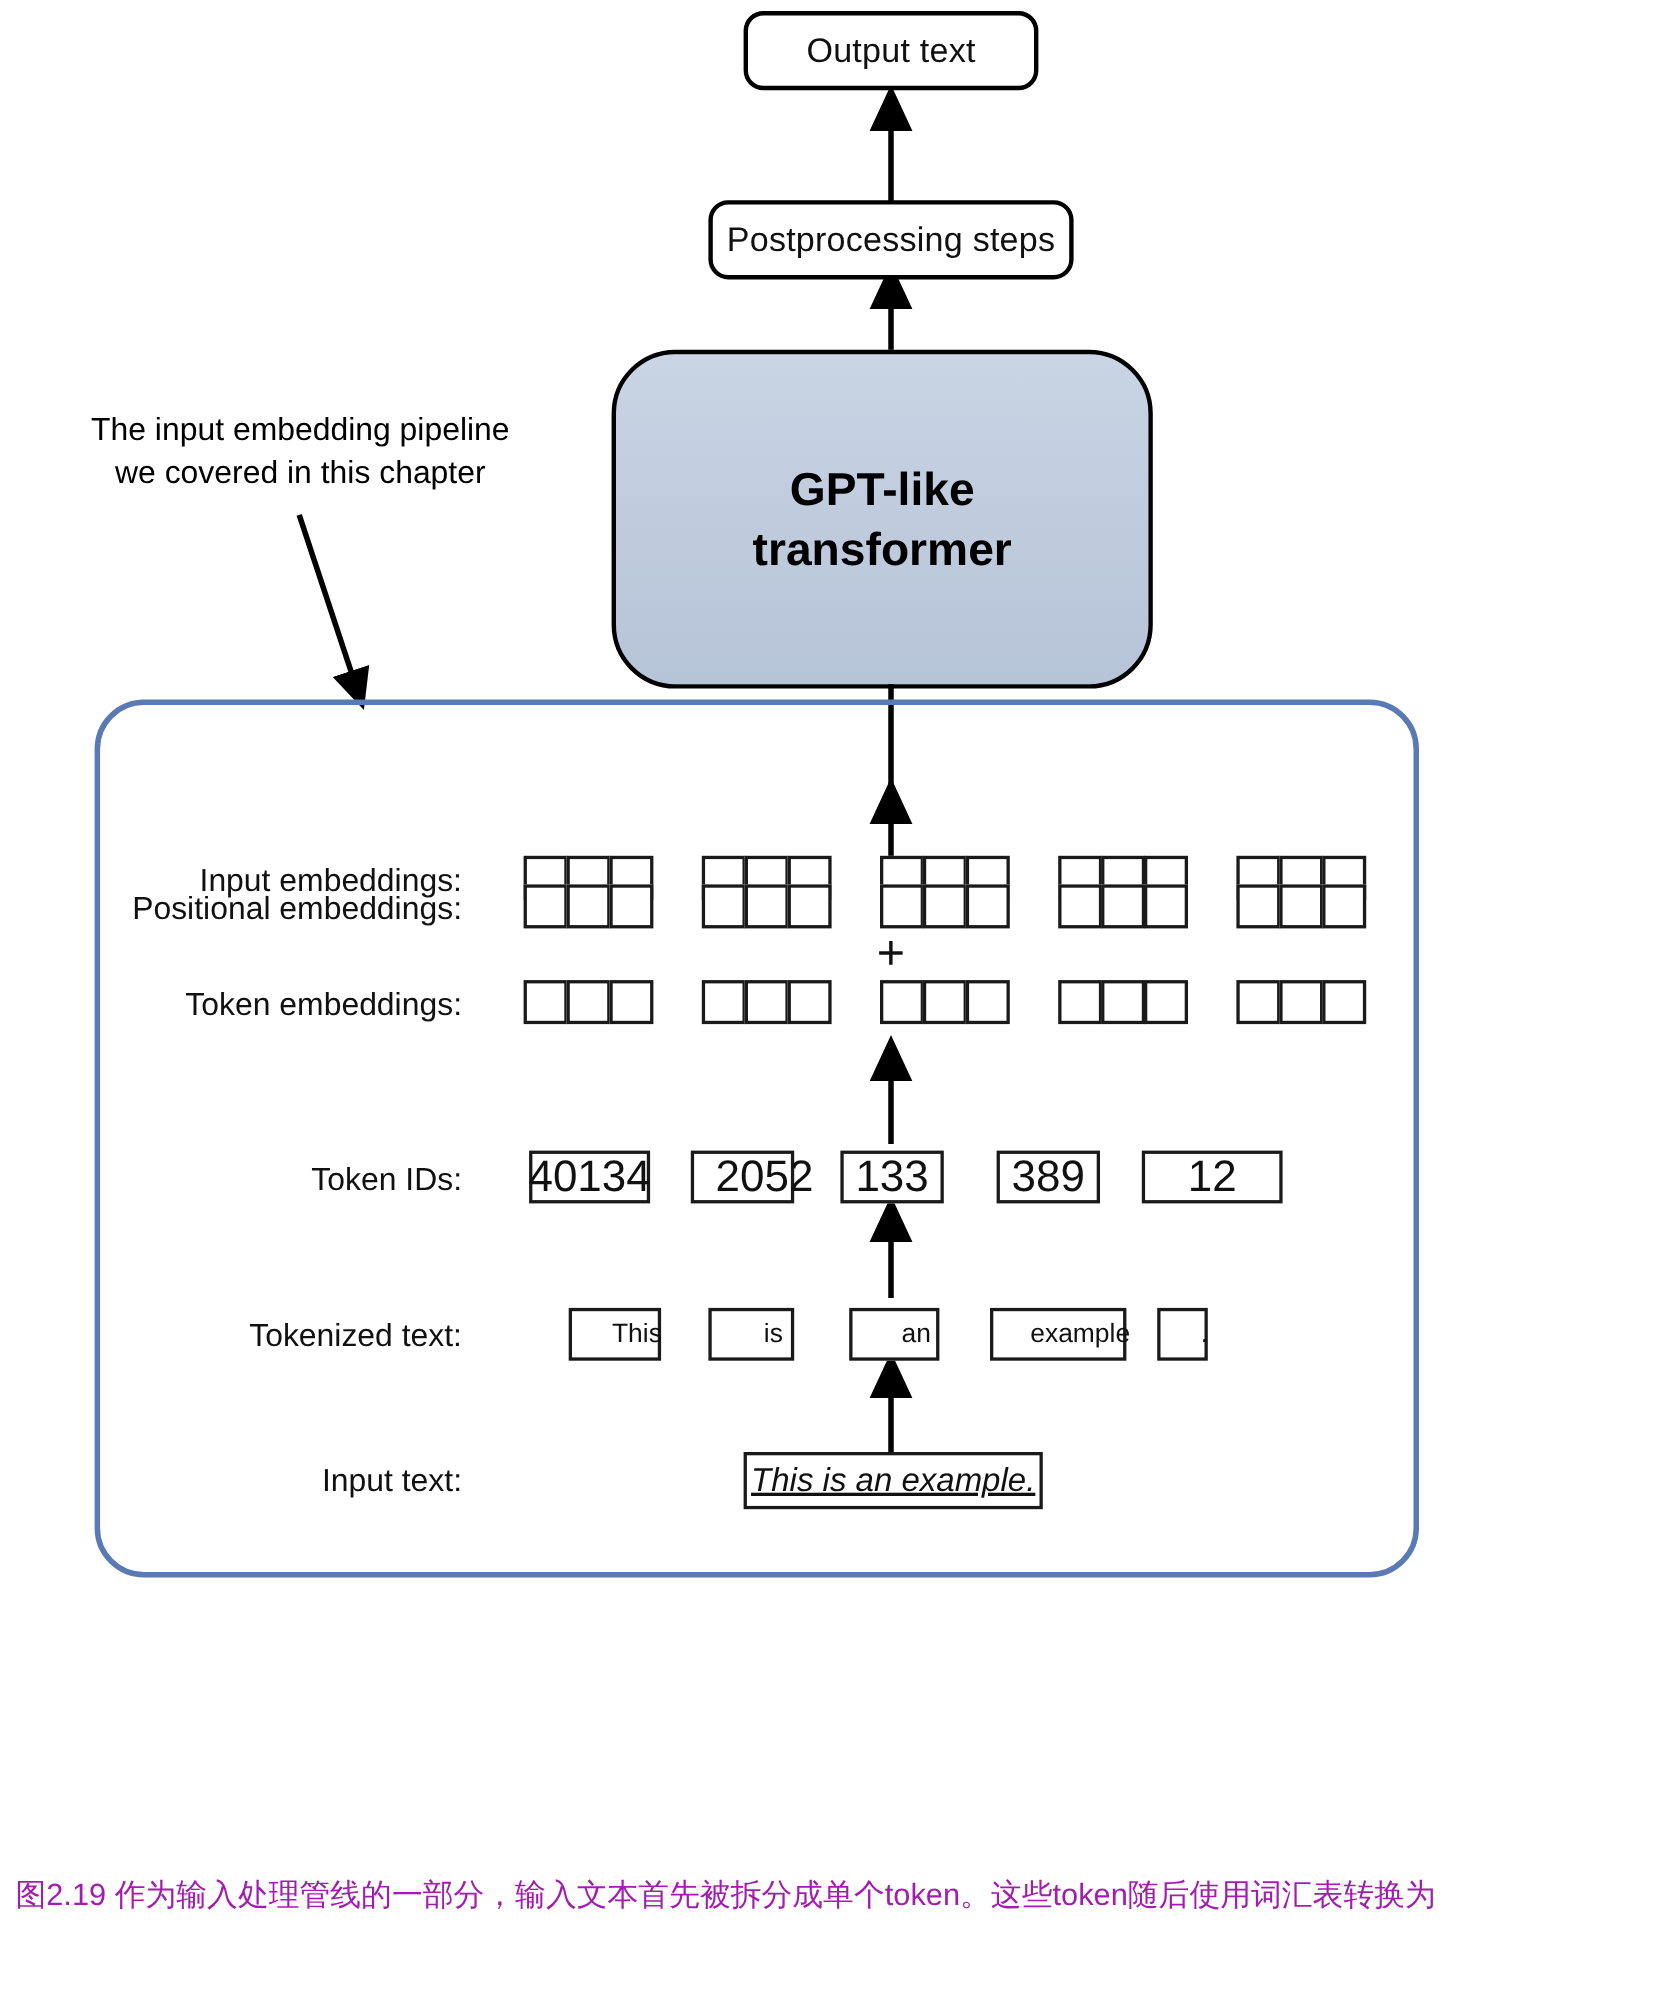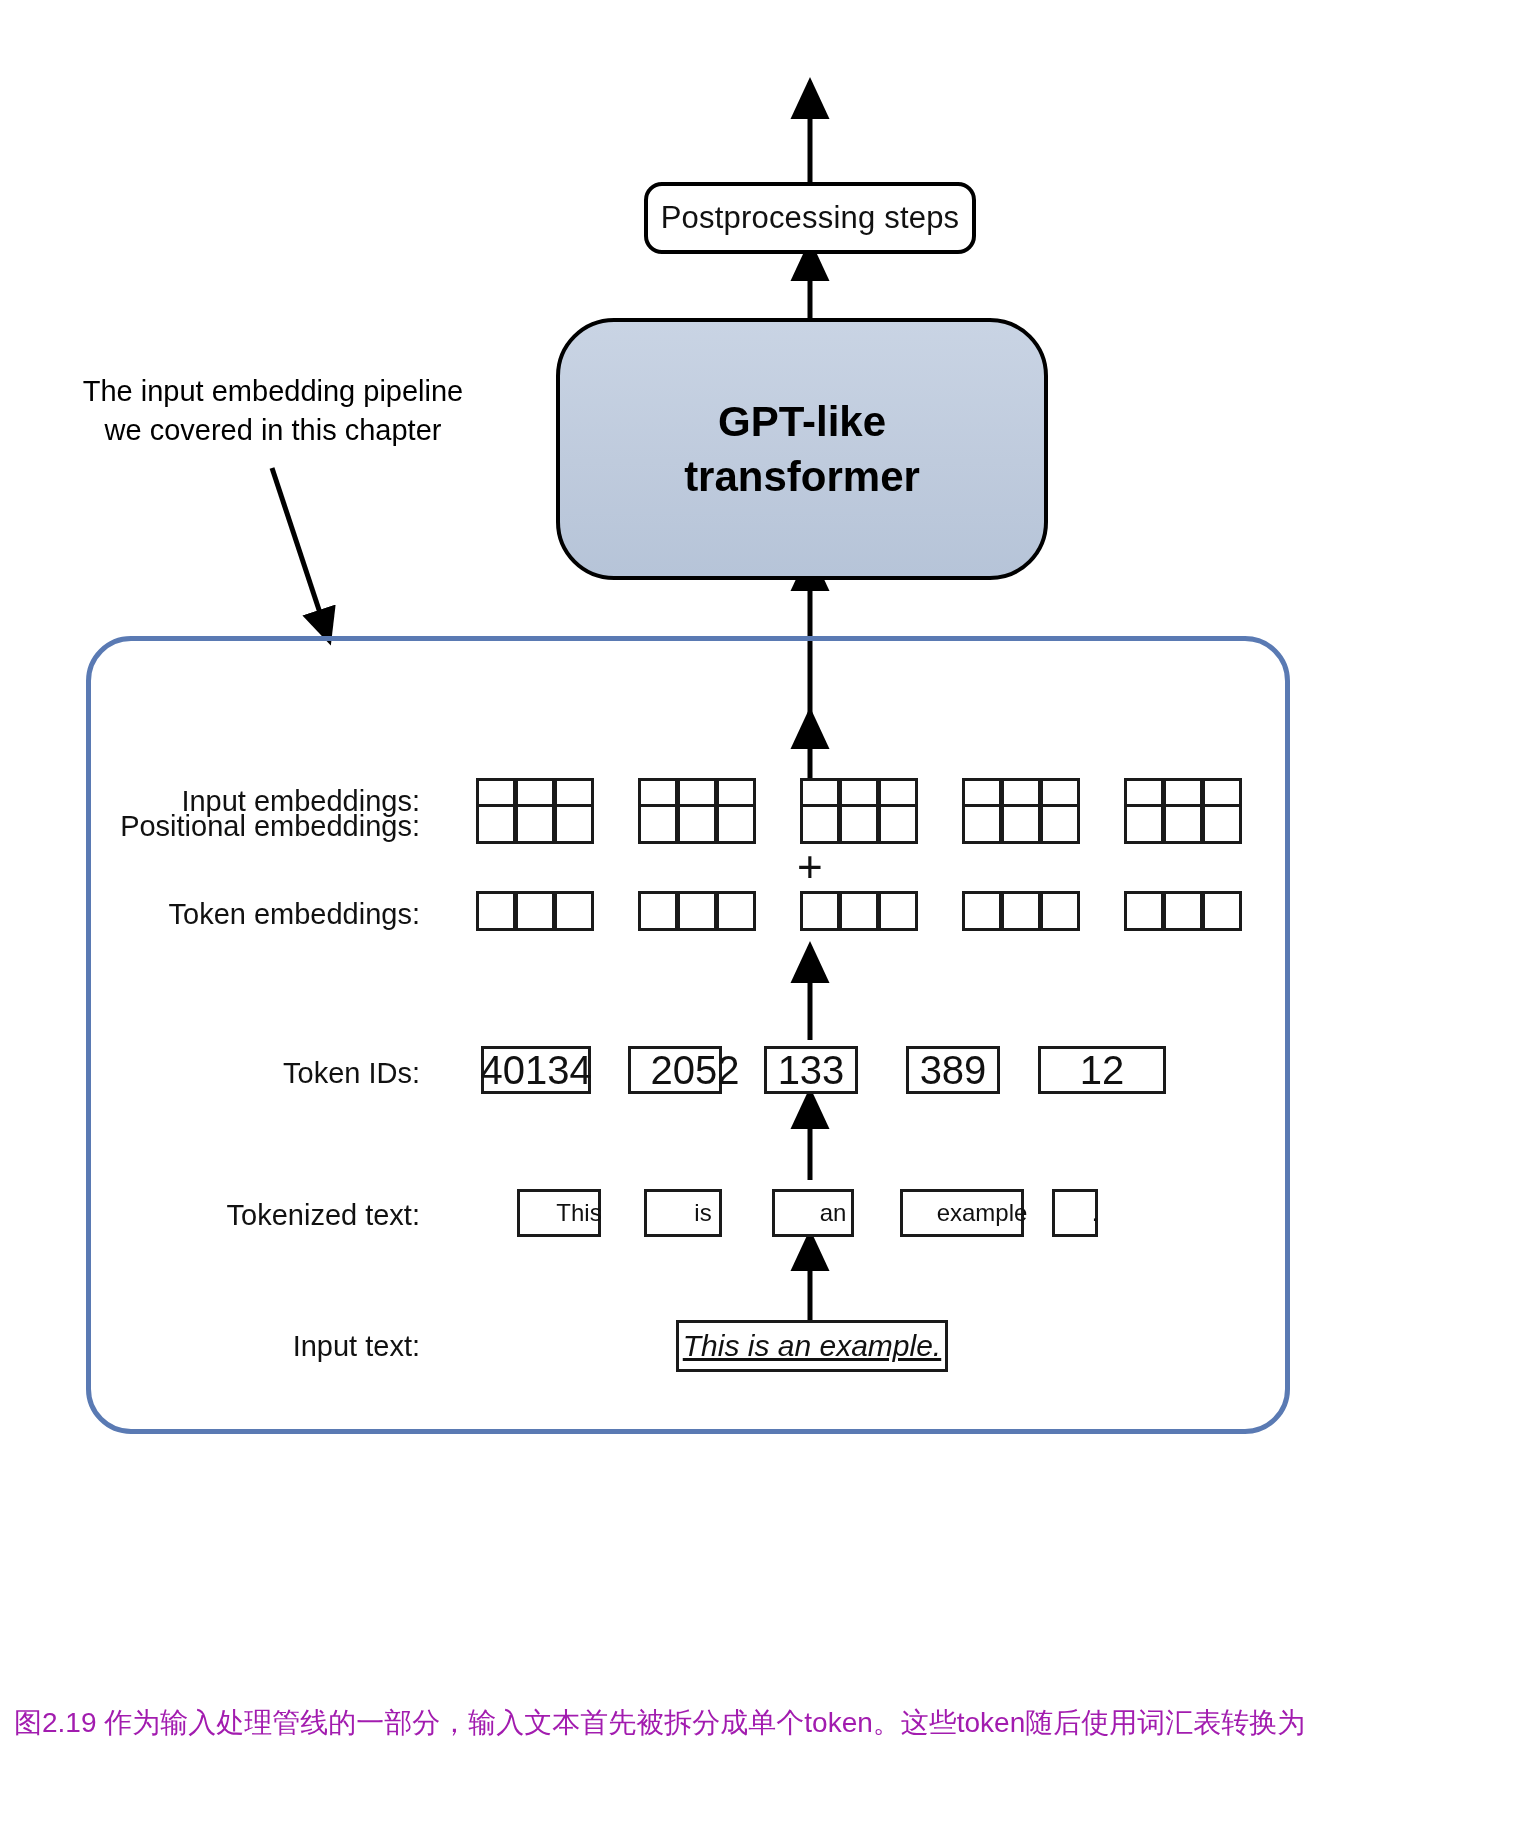--- a/index.html
+++ b/index.html
@@ -162,26 +162,29 @@
 
     <line x1="810" y1="1040" x2="810" y2="962" stroke="#000" stroke-width="5" marker-end="url(#ah)"></line>
 
     <line x1="810" y1="1180" x2="810" y2="1108" stroke="#000" stroke-width="5" marker-end="url(#ah)"></line>
 
     <line x1="810" y1="1320" x2="810" y2="1250" stroke="#000" stroke-width="5" marker-end="url(#ah)"></line>
 
     <line x1="272" y1="468" x2="325" y2="628" stroke="#000" stroke-width="5" marker-end="url(#ah2)"></line>
   </svg>
 
+  <div class="abs pill" style="left:676px; top:10px; width:268px; height:72px;">
+    <span>Output text</span>
+  </div>
 
   <div class="abs pill" style="left:644px; top:182px; width:332px; height:72px;">
     <span>Postprocessing steps</span>
   </div>
 
-  <div class="abs transformer" style="left:556px; top:318px; width:492px; height:262px;">
+  <div class="abs transformer" style="left:556px; top:318px; width:492px; height:308px;">
     <div>
       <div>GPT-like</div>
       <div>transformer</div>
     </div>
   </div>
 
   <div class="abs annotation" style="left:78px; top:372px; width:390px;">The input embedding pipeline
 we covered in this chapter</div>
 
   <div class="abs pipeline-box" style="left:86px; top:636px; width:1204px; height:798px;"></div>

